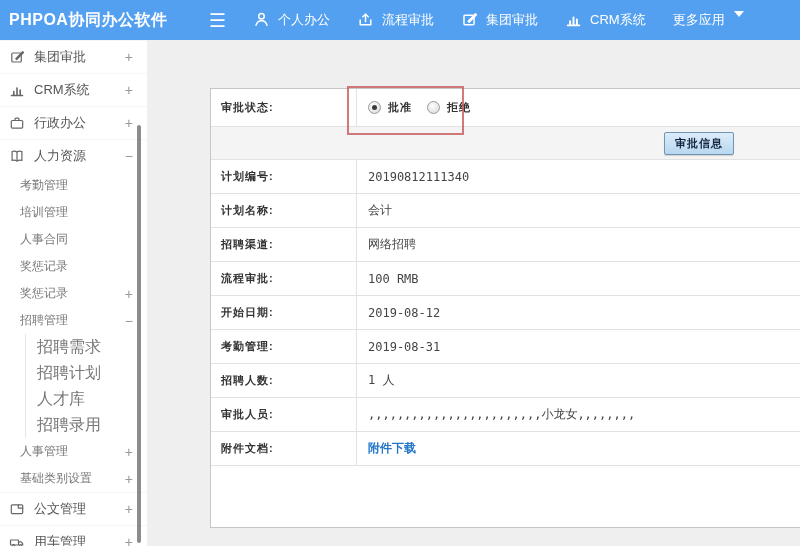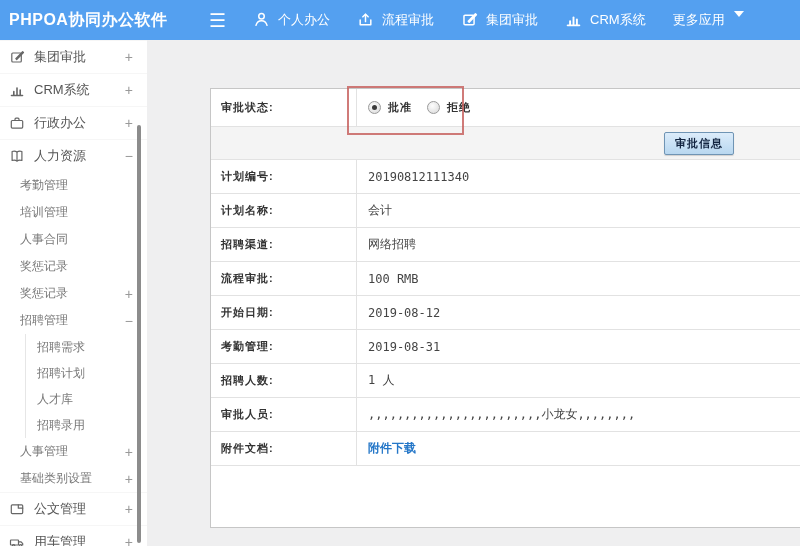--- a/index.html
+++ b/index.html
@@ -21,21 +21,21 @@
   .caret { width:0; height:0; border-left:5px solid transparent; border-right:5px solid transparent;
            border-top:6px solid #fff; margin-left:9px; }
   
   .sidebar { position:absolute; top:40px; left:0; width:147px; height:506px; background:#fff; }
   .side-item { display:flex; align-items:center; cursor:pointer; }
   .side-item svg { stroke:#666; fill:none; stroke-width:1.2; stroke-linecap:round; stroke-linejoin:round; }
   .l1 { height:32px; padding-left:9px; color:#555; font-size:13px; border-top:1px solid #f6f6f6; }
   .l1 .sicon { display:flex; margin-right:9px; }
   .l2 { height:27px; padding-left:20px; color:#777; font-size:12px; }
   .l3-group { margin-left:25px; border-left:1px solid #e6e6e6; }
-  .l3 { height:26px; padding-left:11px; color:#777; font-size:12px; }
+  .l3 { height:26px; padding-left:11px; color:#777; font-size:16px; }
   .expand { margin-left:auto; margin-right:14px; color:#999; font-size:14px; }
   .side-scroll { position:absolute; right:6px; top:85px; width:4px; height:418px; background:#8c8c8c; border-radius:2px; }
   
   .content { position:absolute; left:147px; top:40px; width:653px; height:506px; background:#efeff0; }
   .page-header { position:absolute; left:55px; top:13px; display:flex; align-items:center; }
   .page-title { margin-left:11px; font-size:13px; font-weight:bold; color:#403f39; letter-spacing:2px; }
   .panel {
     position:absolute; left:63px; top:48px; right:-2px; bottom:18px;
     background:#fff; border:1px solid #c6c6c6; box-sizing:border-box;
     display:flex; flex-direction:column;

